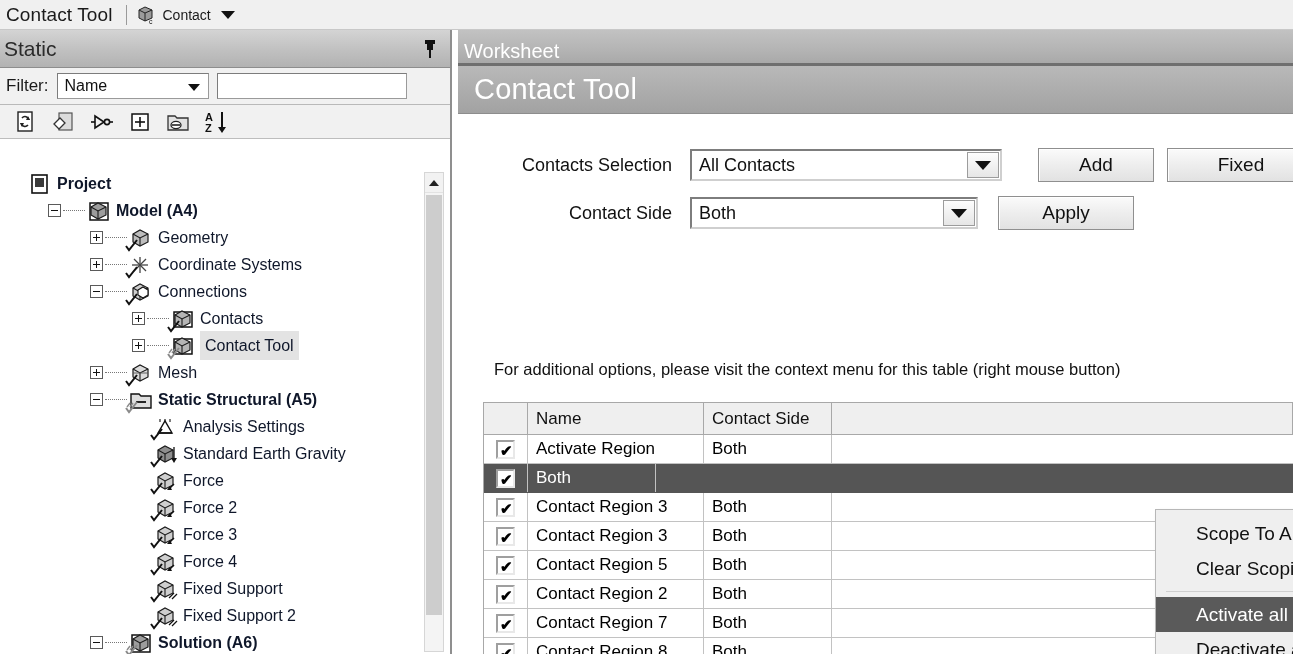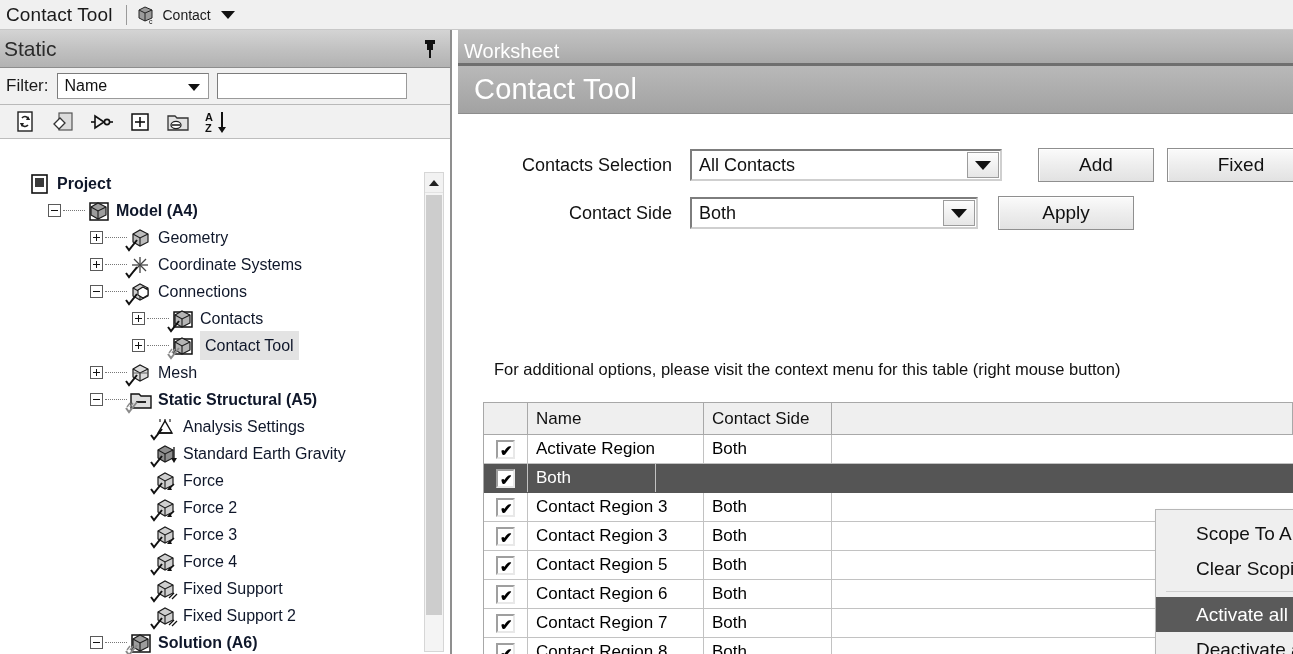--- a/index.html
+++ b/index.html
@@ -694,21 +694,21 @@
        <div class="tc c-name">Contact Region 5</div>
        <div class="tc c-side">Both</div>
        <div class="tc c-rest"></div>
           </div>
           <div class="trow">
             <div class="tc c-check">
          <span class="cbx">
                 <span class="tick">✔</span>
               </span>
        </div>
-       <div class="tc c-name">Contact Region 6</div>
+       <div class="tc c-name">Contact Region 2</div>
        <div class="tc c-side">Both</div>
        <div class="tc c-rest"></div>
           </div>
           <div class="trow">
             <div class="tc c-check">
          <span class="cbx">
                 <span class="tick">✔</span>
               </span>
        </div>
        <div class="tc c-name">Contact Region 7</div>

